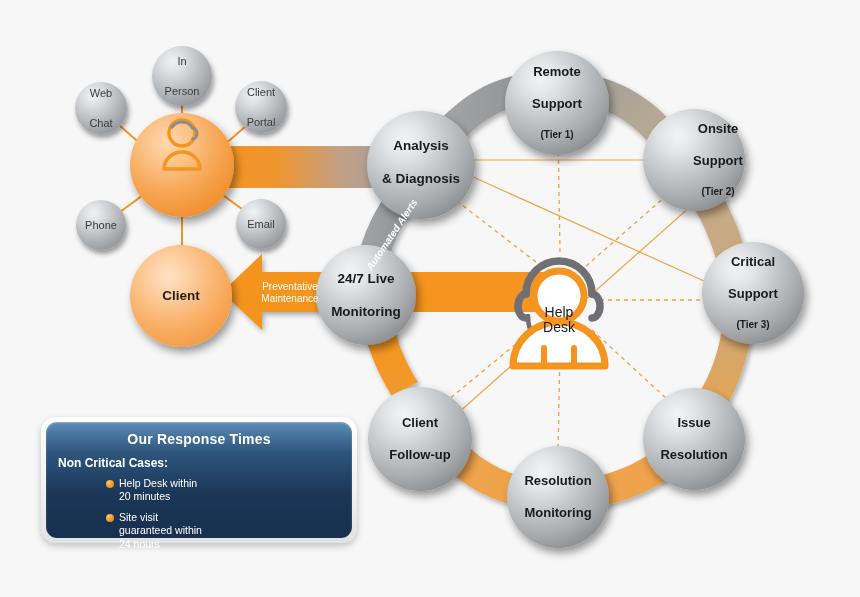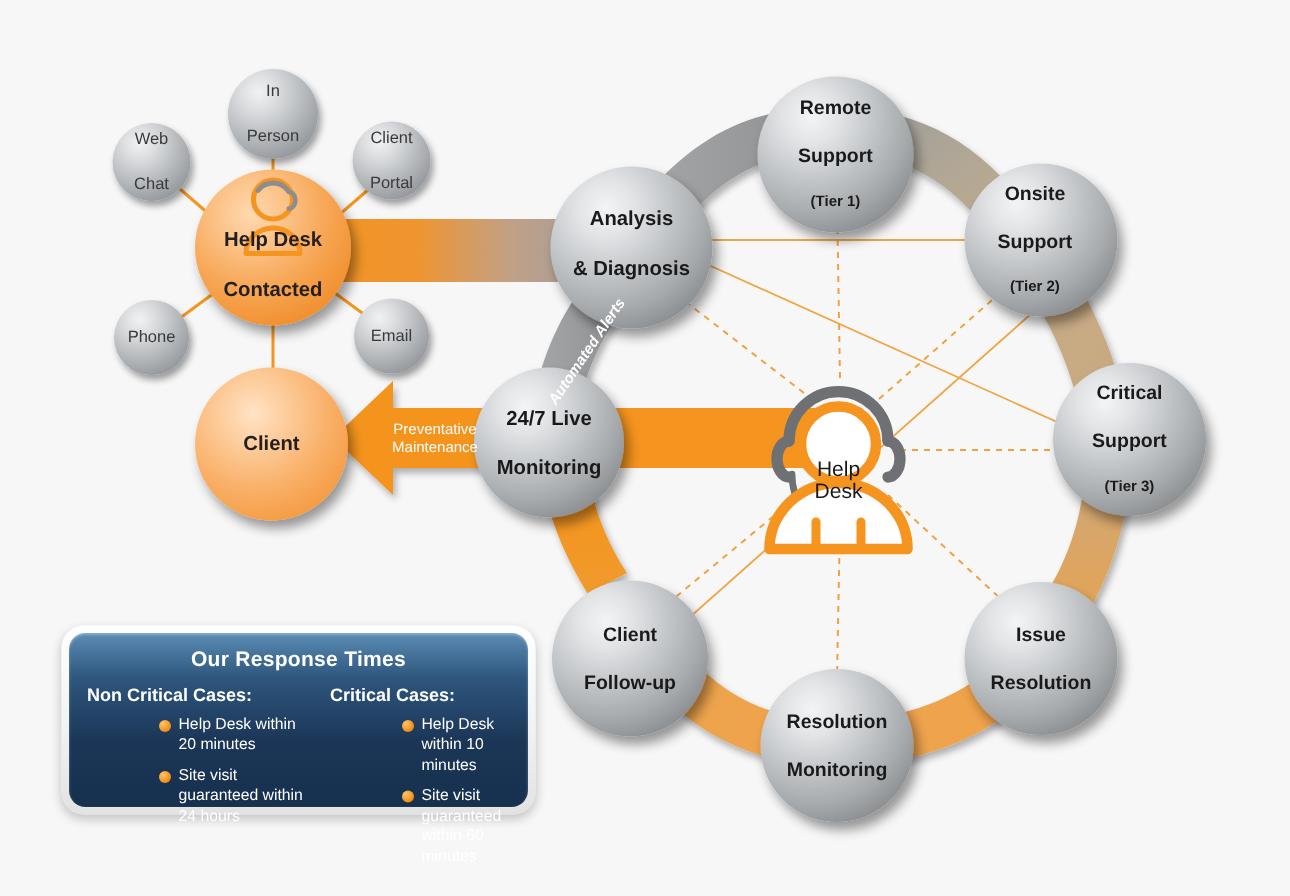--- a/index.html
+++ b/index.html
@@ -298,45 +298,41 @@
     <span class="l1">Client</span>
     <span class="l2">Portal</span>
   </div>
   <div class="nodelabel small-node-label" style="left:73px;top:215px;width:56px;height:20px;">
     <span class="l1">Phone</span>
   </div>
   <div class="nodelabel small-node-label" style="left:233px;top:214px;width:56px;height:20px;">
     <span class="l1">Email</span>
   </div>
 
-  <div class="nodelabel orange-node-label" style="left:117px;top:156px;width:130px;height:40px;">
-    <span class="l1">Help Desk</span>
-    <span class="l2">Contacted</span>
-  </div>
 
   <div class="nodelabel orange-node-label" style="left:131px;top:286px;width:100px;height:20px;">
     <span class="l1">Client</span>
   </div>
 
   <div class="nodelabel proc-node-label" style="left:361px;top:142px;width:120px;height:40px;">
     <span class="l1">Analysis</span>
     <span class="l2">&amp; Diagnosis</span>
   </div>
 
   <div class="nodelabel proc-node-label" style="left:310px;top:274px;width:112px;height:42px;">
     <span class="l1">24/7 Live</span>
     <span class="l2">Monitoring</span>
   </div>
 
   <div class="nodelabel ring-node-label" style="left:507px;top:76px;width:100px;height:54px;">
     <span class="l1">Remote</span>
     <span class="l2">Support</span>
     <span class="tier">(Tier 1)</span>
   </div>
-  <div class="nodelabel ring-node-label" style="left:644px;top:133px;width:92px;height:54px;">
+  <div class="nodelabel ring-node-label" style="left:644px;top:133px;width:92px;height:54px;padding-left:28px;">
     <span class="l1">Onsite</span>
     <span class="l2">Support</span>
     <span class="tier">(Tier 2)</span>
   </div>
   <div class="nodelabel ring-node-label" style="left:703px;top:266px;width:100px;height:54px;">
     <span class="l1">Critical</span>
     <span class="l2">Support</span>
     <span class="tier">(Tier 3)</span>
   </div>
   <div class="nodelabel ring-node-label" style="left:639px;top:419px;width:110px;height:40px;">
@@ -375,29 +371,18 @@
           <div class="legend-item">
             <span class="bullet"></span>
             <span class="legend-text">Help Desk within 20 minutes</span>
           </div>
           <div class="legend-item">
             <span class="bullet"></span>
             <span class="legend-text">Site visit guaranteed within 24 hours</span>
           </div>
         </div>
 
-        <div class="legend-col">
-          <div class="col-head">Critical Cases:</div>
-          <div class="legend-item">
-            <span class="bullet"></span>
-            <span class="legend-text">Help Desk within 10 minutes</span>
-          </div>
-          <div class="legend-item">
-            <span class="bullet"></span>
-            <span class="legend-text">Site visit guaranteed within 60 minutes</span>
-          </div>
-        </div>
 
       </div>
     </div>
   </div>
 
 </div>
 
 </body></html>

